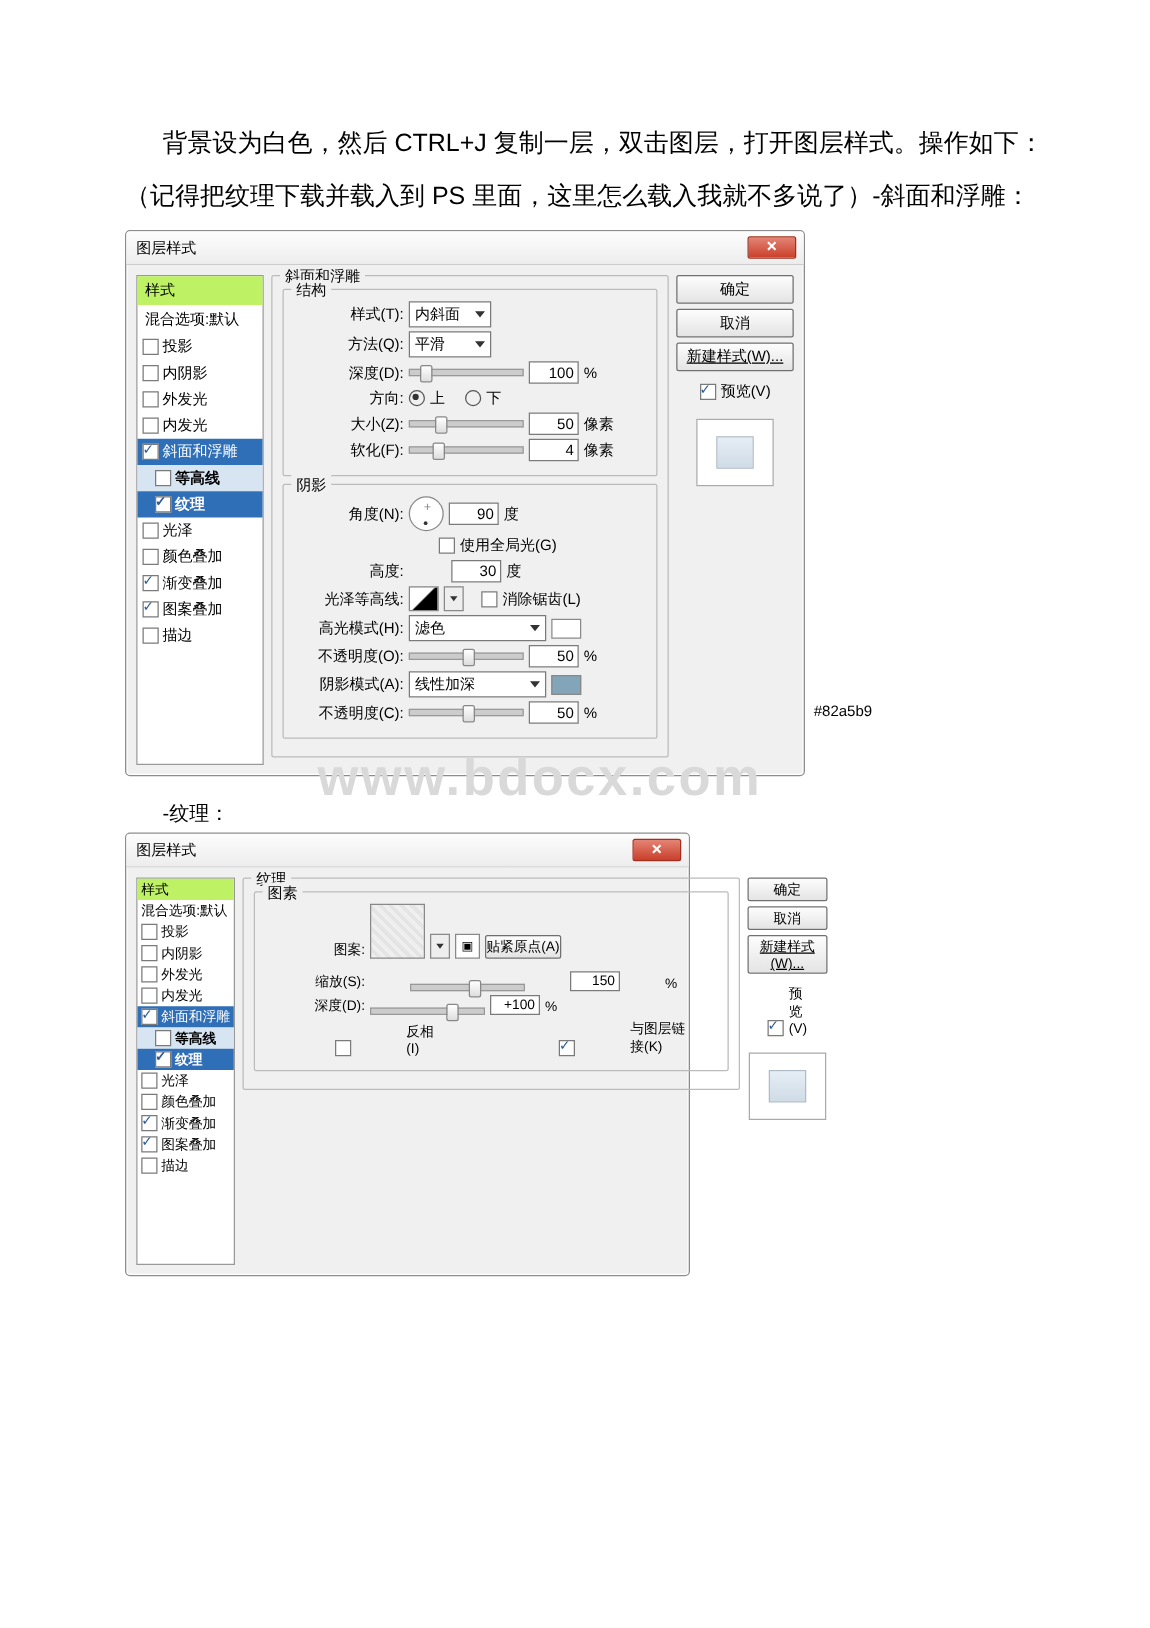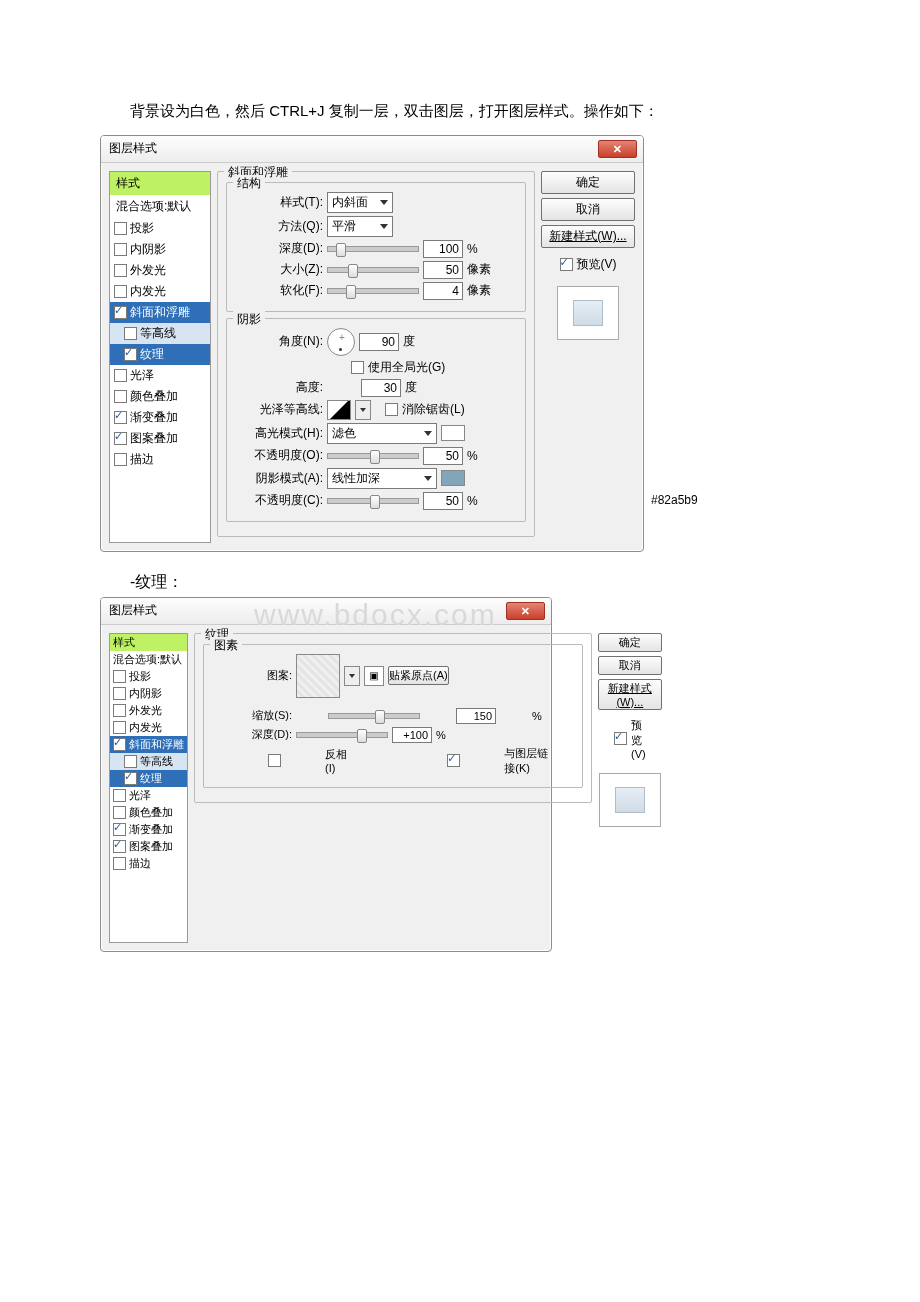--- a/index.html
+++ b/index.html
@@ -8,21 +8,21 @@
     background: #fff;
     font-family: "Microsoft YaHei", "SimSun", Arial, sans-serif;
     font-size: 12px;
     width: 920px;
   }
   .page {
     padding: 100px 60px 40px 100px;
     position: relative;
   }
   .intro {
-    font-size: 15px;
+    font-size: 20px;
     line-height: 1.5;
     margin: 0 0 12px 30px;
     color: #000;
   }
   .dialog {
     border: 1px solid #8c8c8c;
     border-radius: 4px;
     background: #f0f0f0;
     box-shadow: 0 0 0 1px #fff inset;
     margin: 0 0 20px 0;
@@ -96,21 +96,21 @@
   .cb.sel-on {
     background: #fff;
   }
   .cb.sel-on::after {
     content: "✓";
     position: absolute;
     left: -1px; top: -3px;
     font-size: 11px;
     color: #2a5a9a;
   }
-  .sb-sub { padding-left: 14px !important; }
+  .sb-sub { padding-left: 14px !important; font-weight: bold; }
   .center {
     flex: 1;
     font-size: 12px;
   }
   .group {
     border: 1px solid #bbb;
     border-radius: 2px;
     margin: 0 0 6px 0;
     padding: 6px 8px 8px 8px;
     position: relative;
@@ -260,23 +260,23 @@
     background: linear-gradient(#e6eef5,#cfdbe6);
     border: 1px solid #b0bcc8;
   }
   .annotation {
     position: absolute;
     font-size: 12px;
     color: #000;
   }
   .watermark {
     position: absolute;
-    font-size: 30px;
+    font-size: 42px;
     color: #d9d9d9;
-    font-weight: 400;
+    font-weight: 700;
     letter-spacing: 2px;
     pointer-events: none;
   }
   .section-label {
     font-size: 16px;
     margin: 6px 0 4px 30px;
   }
   .pattern-swatch {
     width: 42px; height: 42px;
     border: 1px solid #888;
@@ -289,28 +289,29 @@
     background: #fff;
     display: inline-flex;
     align-items: center;
     justify-content: center;
     font-size: 10px;
   }
   .d2 .sidebar { font-size: 11px; width: 88px; }
   .d2 .sidebar .sb-item { padding: 1px 3px; }
   .d2 .btn { font-size: 11px; padding: 1px 3px; }
   .d2 .right-col { width: 84px; }
-  .d2 .row { font-size: 11px; }
+  .d2 .row { font-size: 11px; align-items: flex-end; }
 </style>
 </head>
 <body>
 
 <div class="page">
 
   <p class="intro">背景设为白色，然后 CTRL+J 复制一层，双击图层，打开图层样式。操作如下：</p>
+  <p class="intro" style="margin-left:0;">（记得把纹理下载并载入到 PS 里面，这里怎么载入我就不多说了）-斜面和浮雕：</p>
 
   <div class="dialog d1" style="position:relative;">
     <div class="titlebar">
       <span>图层样式</span>
       <span class="close-btn">✕</span>
     </div>
     <div class="dialog-body">
 
       <div class="sidebar">
         <div class="sb-item sb-head">样式</div>
@@ -385,20 +386,28 @@
                   <span class="arrow"></span>
                 </span>
             </div>
             <div class="row">
               <span class="lbl">深度(D):</span>
               <span class="slider">
                   <span class="thumb" style="left:8px;"></span>
                 </span>
               <span class="numbox">100</span>
               <span class="unit">%</span>
+            </div>
+            <div class="row">
+              <span class="lbl">方向:</span>
+              <span class="radio on"></span>
+                <span>上</span>
+              <span style="width:8px;"></span>
+              <span class="radio"></span>
+                <span>下</span>
             </div>
             <div class="row">
               <span class="lbl">大小(Z):</span>
               <span class="slider">
                   <span class="thumb" style="left:20px;"></span>
                 </span>
               <span class="numbox">50</span>
               <span class="unit">像素</span>
             </div>
             <div class="row">

